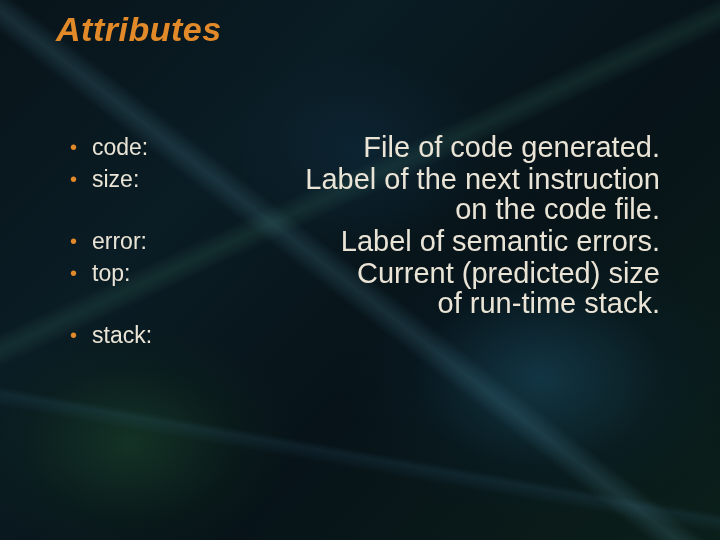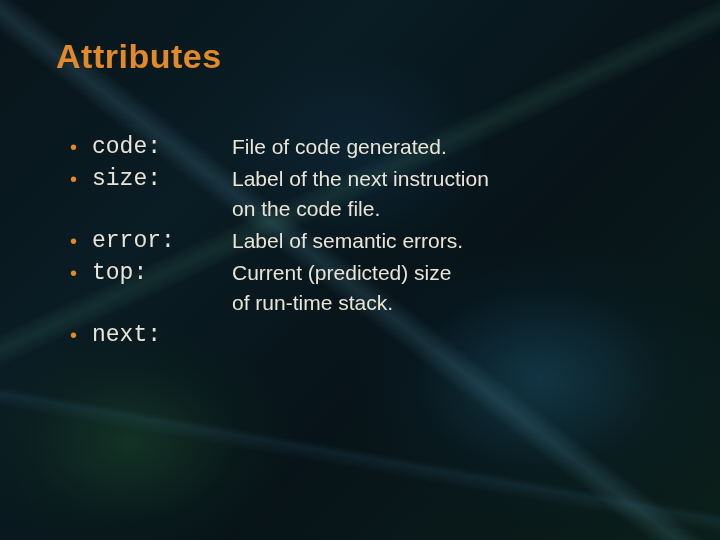--- a/index.html
+++ b/index.html
@@ -27,55 +27,57 @@
     inset: 0;
     background:
       linear-gradient(38deg, rgba(0,0,0,0) 46%, rgba(120,200,230,0.08) 47%, rgba(120,200,230,0.14) 48%, rgba(120,200,230,0.08) 49%, rgba(0,0,0,0) 50%),
       linear-gradient(-25deg, rgba(0,0,0,0) 58%, rgba(90,180,140,0.07) 59%, rgba(90,180,140,0.12) 60%, rgba(90,180,140,0.07) 61%, rgba(0,0,0,0) 62%),
       linear-gradient(10deg, rgba(0,0,0,0) 20%, rgba(80,150,200,0.06) 21%, rgba(80,150,200,0.1) 22%, rgba(0,0,0,0) 23%);
     pointer-events: none;
   }
   .title {
     position: absolute;
     left: 56px;
-    top: 37px;
+    top: 10px;
     font-size: 34px;
     font-weight: 700;
     color: #e28a2a;
     letter-spacing: 0.5px;
+    font-style: italic;
   }
   .content {
     position: absolute;
     left: 70px;
     top: 132px;
     width: 590px;
   }
   .row {
     display: flex;
     align-items: flex-start;
     margin-bottom: 2px;
   }
   .bullet-cell {
     flex: 0 0 22px;
     color: #e28a2a;
     font-size: 20px;
     line-height: 30px;
   }
   .term-cell {
     flex: 0 0 140px;
-    font-family: Liberation Mono, monospace;
+    font-family: Liberation Sans, sans-serif;
     font-size: 23px;
     line-height: 30px;
     color: #eae4d6;
   }
   .desc-cell {
     flex: 1 1 auto;
-    font-size: 21px;
+    font-size: 29px;
     line-height: 30px;
     color: #eae4d6;
+    text-align: right;
   }
   .desc-line { display: block; }
 </style>
 </head>
 <body>
 
 <div class="slide">
   <div class="title">Attributes</div>
 
   <div class="content">
@@ -109,17 +111,17 @@
       <div class="bullet-cell">•</div>
       <div class="term-cell">top:</div>
       <div class="desc-cell">
         <span class="desc-line">Current (predicted) size</span>
         <span class="desc-line">of run-time stack.</span>
       </div>
     </div>
 
     <div class="row">
       <div class="bullet-cell">•</div>
-      <div class="term-cell">next:</div>
+      <div class="term-cell">stack:</div>
     </div>
 
   </div>
 </div>
 
 </body></html>

